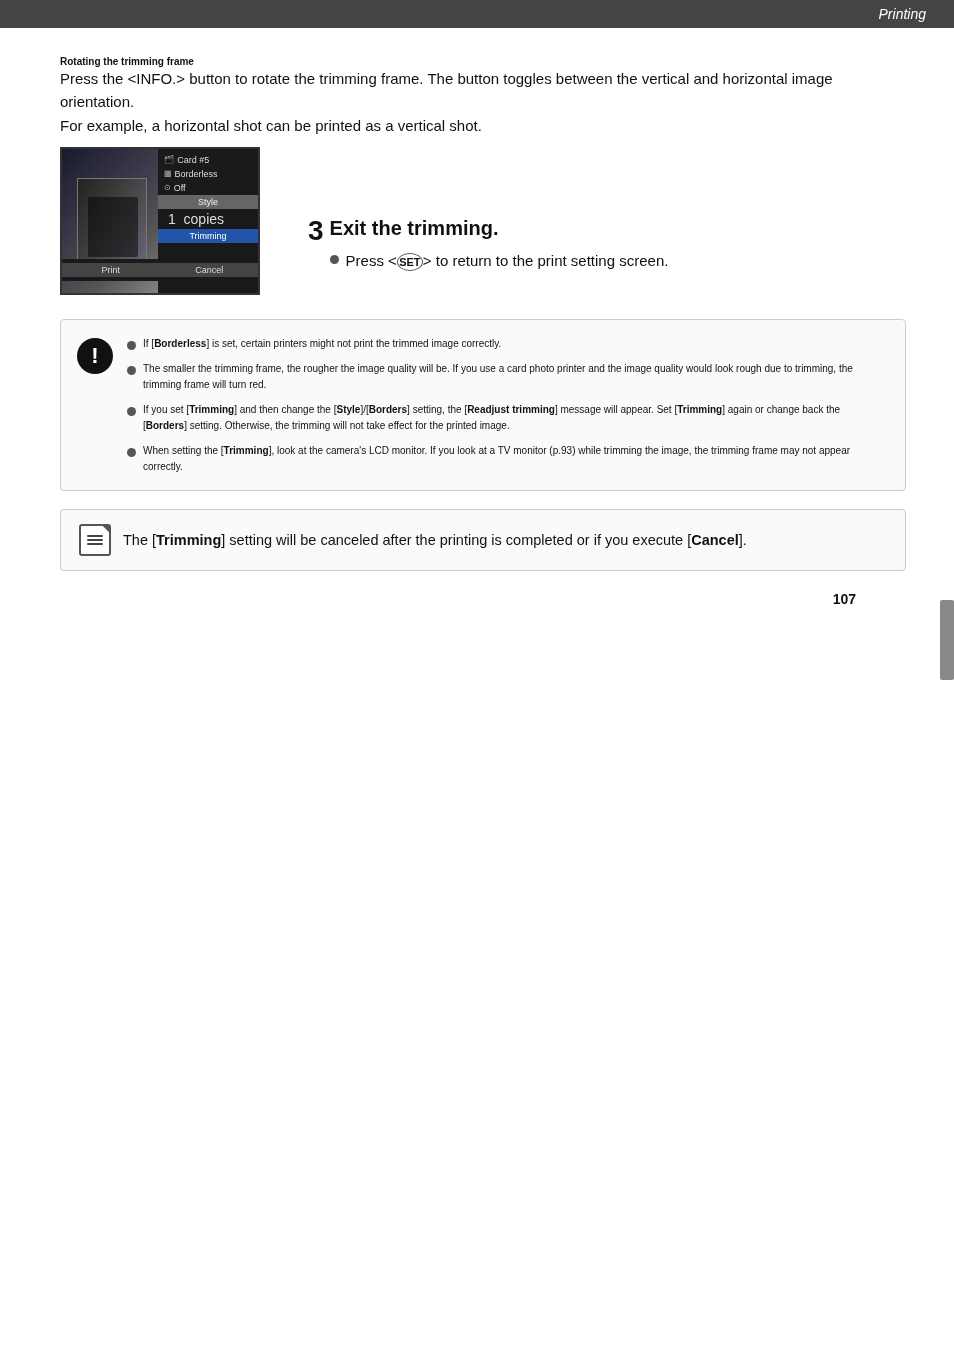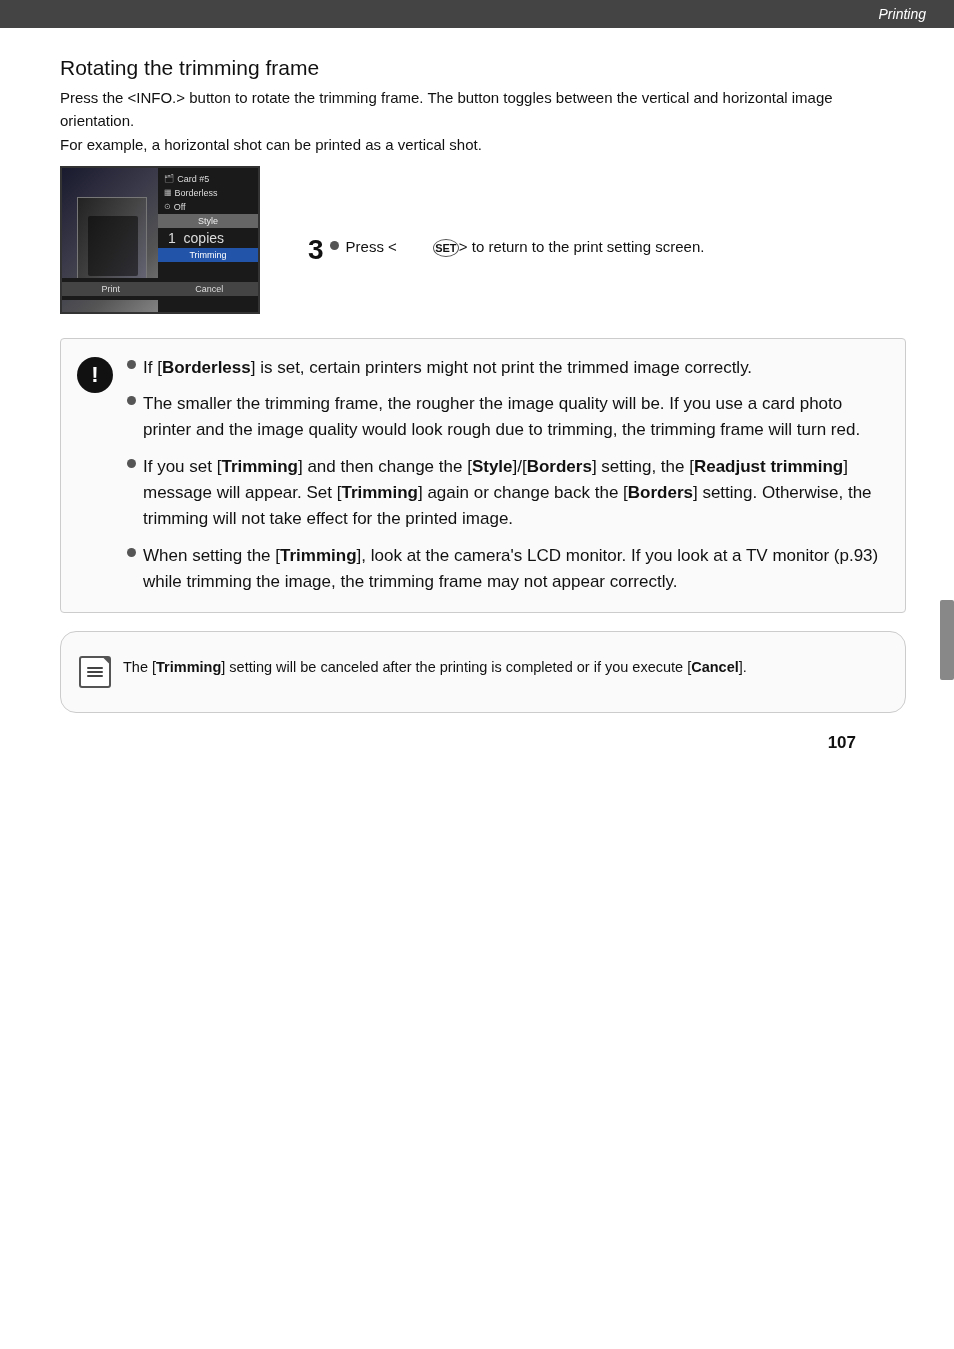--- a/index.html
+++ b/index.html
@@ -28,23 +28,22 @@
       font-style: italic;
     }
 
     
     .main-content {
       padding: 28px 48px 20px 60px;
     }
 
     
     .section-title {
-      font-weight: normal;
-      font-size: 21px;
-      margin-bottom: 6px;
+      font-weight: bold;
+      font-size: 10px;
     }
     .section-body {
       font-size: 15px;
       line-height: 1.55;
       margin-bottom: 10px;
     }
     .bullet-circle {
       display: inline-block;
       width: 9px;
       height: 9px;
@@ -184,21 +183,20 @@
       align-items: center;
       justify-content: center;
       border: 1.5px solid #555;
       border-radius: 50%;
       width: 26px;
       height: 18px;
       font-size: 11px;
       font-weight: bold;
       padding: 0 3px;
       vertical-align: middle;
-      margin-left: 36px;
     }
 
     
     .warning-box {
       border: 1.5px solid #ccc;
       border-radius: 4px;
       padding: 16px 20px 16px 16px;
       margin: 24px 0 18px 0;
       display: flex;
       align-items: flex-start;
@@ -220,41 +218,41 @@
       margin-top: 2px;
     }
     .warning-content {
       flex: 1;
     }
     .warning-item {
       display: flex;
       align-items: flex-start;
       gap: 7px;
       margin-bottom: 10px;
-      font-size: 17px;
+      font-size: 10px;
       line-height: 1.55;
     }
     .warning-item:last-child { margin-bottom: 0; }
     .warning-bullet {
       width: 9px;
       height: 9px;
       border-radius: 50%;
       background: #555;
       flex-shrink: 0;
       margin-top: 5px;
     }
 
     
     .note-box {
       border: 1.5px solid #ccc;
-      border-radius: 16px;
-      padding: 24px 18px;
+      border-radius: 4px;
+      padding: 14px 18px;
       margin: 0 0 20px 0;
       display: flex;
-      align-items: flex-start;
+      align-items: center;
       gap: 12px;
       background: #fafafa;
     }
     .note-icon {
       width: 32px;
       height: 32px;
       border: 2px solid #555;
       border-radius: 3px;
       display: flex;
       align-items: center;
@@ -285,21 +283,21 @@
     }
     .note-text {
       font-size: 14.5px;
       line-height: 1.55;
       flex: 1;
     }
 
     
     .page-number {
       text-align: right;
-      font-size: 17px;
+      font-size: 14px;
       font-weight: bold;
       padding-right: 50px;
       padding-bottom: 20px;
       margin-top: 10px;
     }
 
     
     .scrollbar-decoration {
       position: absolute;
       right: 0;
@@ -371,20 +369,21 @@
           <div class="cam-bottom-btn dark-bg">Print</div>
           <div class="cam-bottom-btn dark-bg">Cancel</div>
         </div>
       </div>
     </div>
 
     <div style="flex:1; padding-top:70px;">
       <div class="step-number-block">
         <span class="step-number">3</span>
         <div class="step-content">
+          <div class="step-heading">Exit the trimming.</div>
           <div class="step-bullet">
             <span class="step-bullet-dot"></span>
             <span>
               Press &lt;<span class="set-key">SET</span>&gt; to return to the print setting screen.
             </span>
           </div>
         </div>
       </div>
     </div>
   </div>

